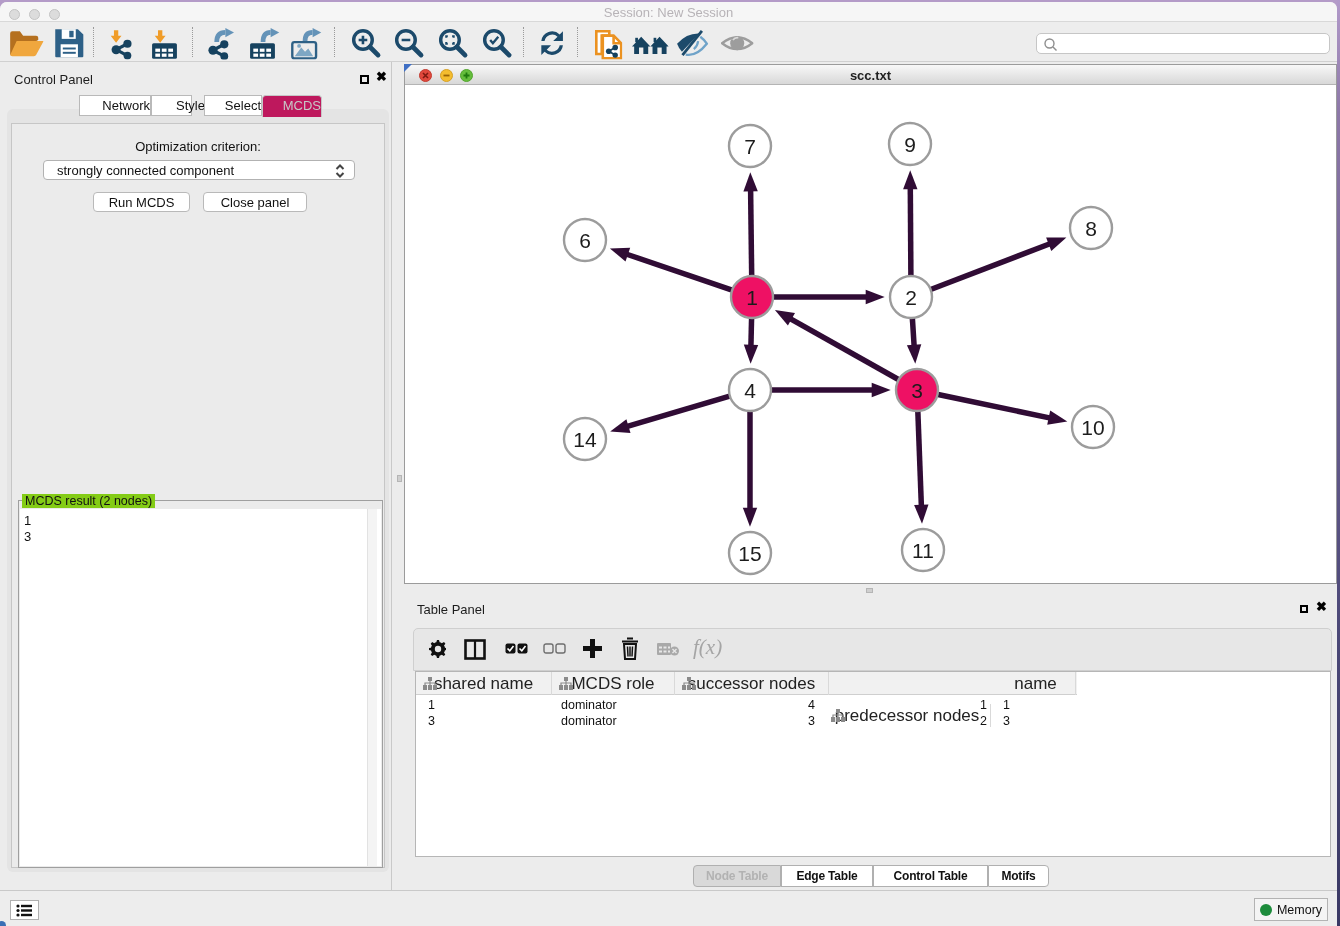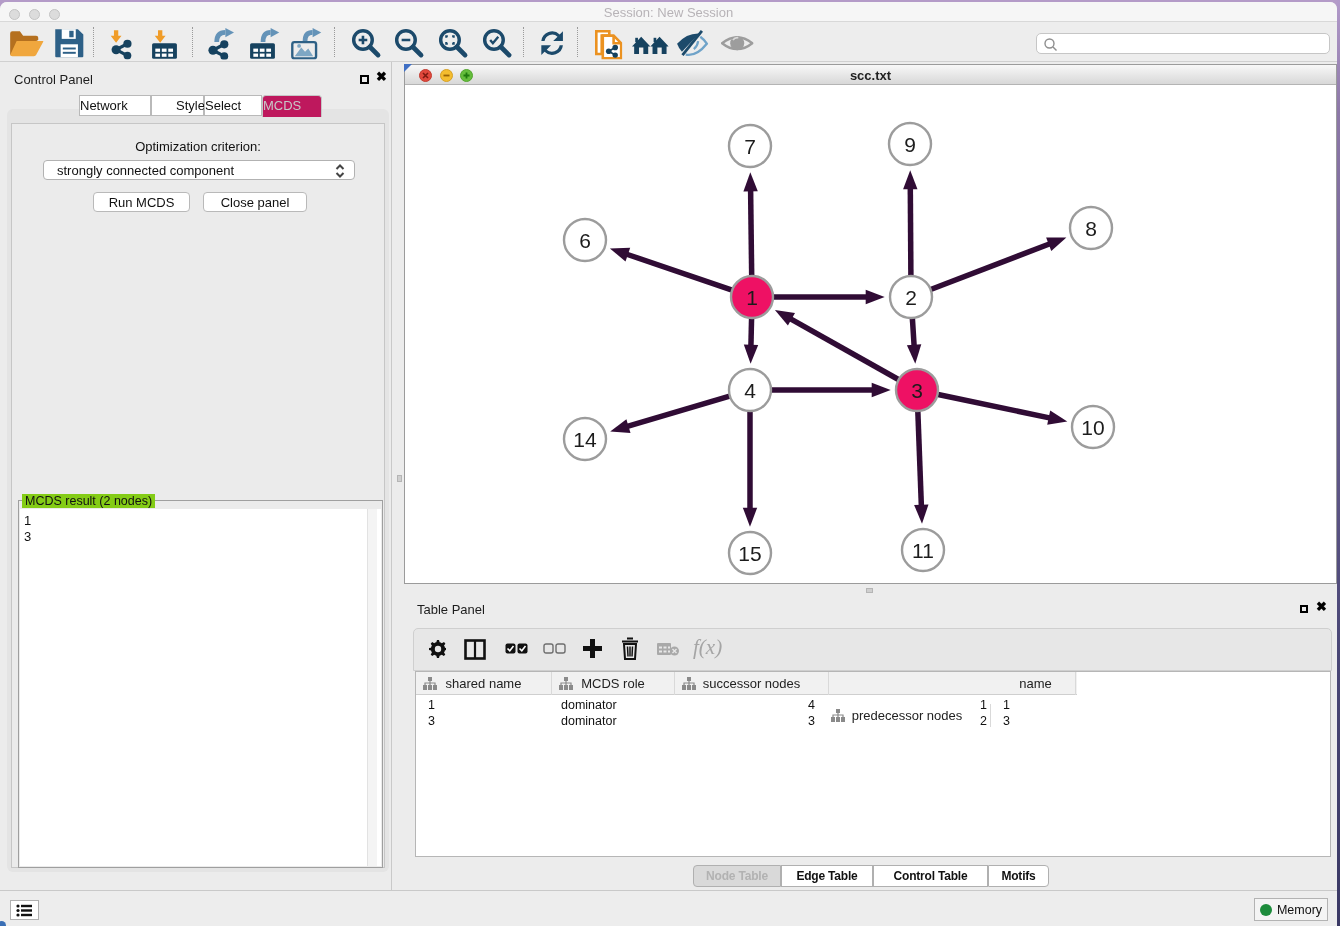--- a/index.html
+++ b/index.html
@@ -15,34 +15,34 @@
 #wtitle { position:absolute; top:3px; left:0; width:1337px; text-align:center; font-size:13px; color:#b7b3b7; }
 
 #toolbar { position:absolute; left:0; top:22px; width:1337px; height:40px; background:#ededed; border-bottom:1px solid #d0d0d0; }
 .sep { position:absolute; top:5px; height:30px; width:0; border-left:1px dotted #9a9a9a; }
 .ticon { position:absolute; top:5px; transform:scale(1.08); transform-origin:0 0; }
 #search { position:absolute; left:1036px; top:33px; width:294px; height:21px; background:#fff; border:1px solid #c6c6c6; border-radius:5px; }
 
 #cpanel { position:absolute; left:0; top:62px; width:392px; height:828px; background:#ececec; border-right:1px solid #c9c9c9; }
 #cptitle { position:absolute; left:14px; top:10px; font-size:13px; color:#1d1d1d; }
 .tabrow { position:absolute; font-size:13px; color:#111; }
-.tab { position:absolute; top:0; height:21px; background:#fff; border:1px solid #b9b9b9; text-align:left; line-height:20px; }
+.tab { position:absolute; top:0; height:21px; background:#fff; border:1px solid #b9b9b9; text-align:right; line-height:20px; }
 #tabbody { position:absolute; left:7px; top:47px; width:382px; height:763px; background:#e4e4e4; border-radius:6px; }
 #mcdsinner { position:absolute; left:4px; top:14px; width:374px; height:745px; background:#ebebeb; border:1px solid #c6c6c6; }
 
 #netframe { position:absolute; left:404px; top:64px; width:933px; height:520px; border:1px solid #9b9b9b; background:#fff; }
 #nettitle { position:absolute; left:0; top:0; width:931px; height:20px; background:linear-gradient(#f8f8f8,#d8d8d8); border-bottom:1px solid #b4b4b4; }
 .tfl { position:absolute; top:4px; width:13px; height:13px; border-radius:50%; }
 #netcanvas { position:absolute; left:0; top:21px; width:931px; height:497px; background:#fff; }
 
 #tpanel { position:absolute; left:392px; top:596px; width:945px; height:294px; background:#ececec; }
 #tptitle { position:absolute; left:25px; top:6px; font-size:13px; color:#1d1d1d; }
 #ttoolbar { position:absolute; left:21px; top:32px; width:919px; height:43px; background:#e7e7e7; border:1px solid #cfcfcf; border-radius:5px 5px 0 0; }
 #ttable { position:absolute; left:23px; top:75px; width:916px; height:186px; background:#fff; border:1px solid #b6b6b6; }
-#thead { position:absolute; left:0; top:0; width:661px; height:23px; background:#f1f1f1; border-bottom:1px solid #cfcfcf; font-size:13px; color:#222; }
+#thead { position:absolute; left:0; top:0; width:661px; height:23px; background:#f1f1f1; border-bottom:1px solid #cfcfcf; font-size:17px; color:#222; }
 .hcell { position:absolute; top:0; height:23px; border-right:1px solid #d9d9d9; text-align:center; line-height:23px; }
 .hico { position:absolute; left:7px; top:5px; width:14px; height:13px; }
 .trow { position:absolute; font-size:12.5px; color:#111; height:16px; line-height:16px; }
 
 .btab { position:absolute; top:0; height:22px; background:#fff; border:1px solid #b0b0b0; font-size:12px; letter-spacing:-0.2px; text-align:center; line-height:21px; color:#111; font-weight:bold;}
 
 #statusbar { position:absolute; left:0; top:890px; width:1337px; height:36px; background:#ededed; border-top:1px solid #c9c9c9; }
 #listbtn { position:absolute; left:10px; top:9px; width:29px; height:20px; background:#fff; border:1px solid #b0b0b0; }
 #membtn { position:absolute; left:1254px; top:7px; width:74px; height:23px; background:#f4f4f4; border:1px solid #b3b3b3; font-size:12.5px; color:#111; text-align:center; line-height:22px; }
 </style>
@@ -225,21 +225,21 @@
         <div class="abs" style="left:1px;top:8px;width:361px;height:357px;background:#fff;">
           <div class="abs" style="left:4px;top:4px;font-size:13px;color:#111;line-height:15.5px;">1<br>3</div>
           <div class="abs" style="right:4px;top:0;width:10px;height:357px;background:#f4f4f4;border-left:1px solid #e2e2e2;"></div>
         </div>
      </div>
   </div>
     </div>
 
   <div class="tabrow" style="left:0;top:33px;width:392px;height:22px;">
     <div class="tab" style="left:79px;width:72px;">Network</div>
-    <div class="tab" style="left:151px;width:53px;padding-left:24px;">Style</div>
+    <div class="tab" style="left:151px;width:41px;padding-left:24px;">Style</div>
     <div class="tab" style="left:204px;width:58px;">Select</div>
     <div class="tab" style="left:262px;width:60px;background:#be185d;border-color:#c6c6c6;color:#c8c8c8;border-radius:4px 4px 0 0;border-bottom:none;height:22px;">MCDS</div>
   </div>
 </div>
 <div id="netframe">
   <svg class="abs" style="left:-1px;top:-1px;z-index:5" width="8" height="8" viewBox="0 0 8 8">
       <path d="M0 0 L8 0 L0 8 Z" fill="#3f6fc4"></path>
     </svg>
   <div id="netcanvas">
   <svg width="931" height="497" viewBox="0 2 931 497" style="position:absolute;left:0;top:0;">

